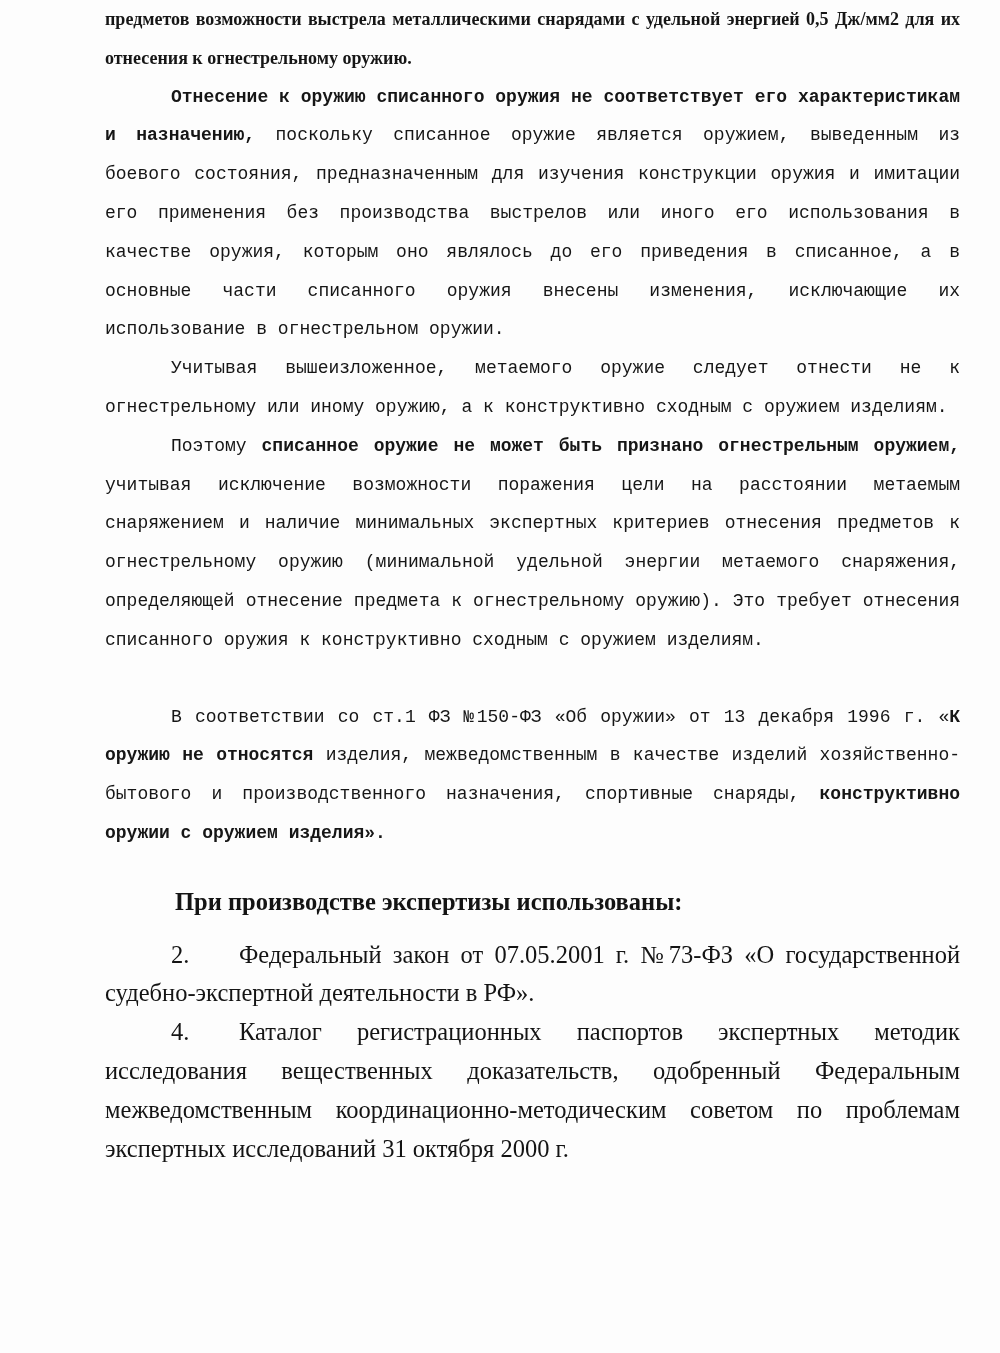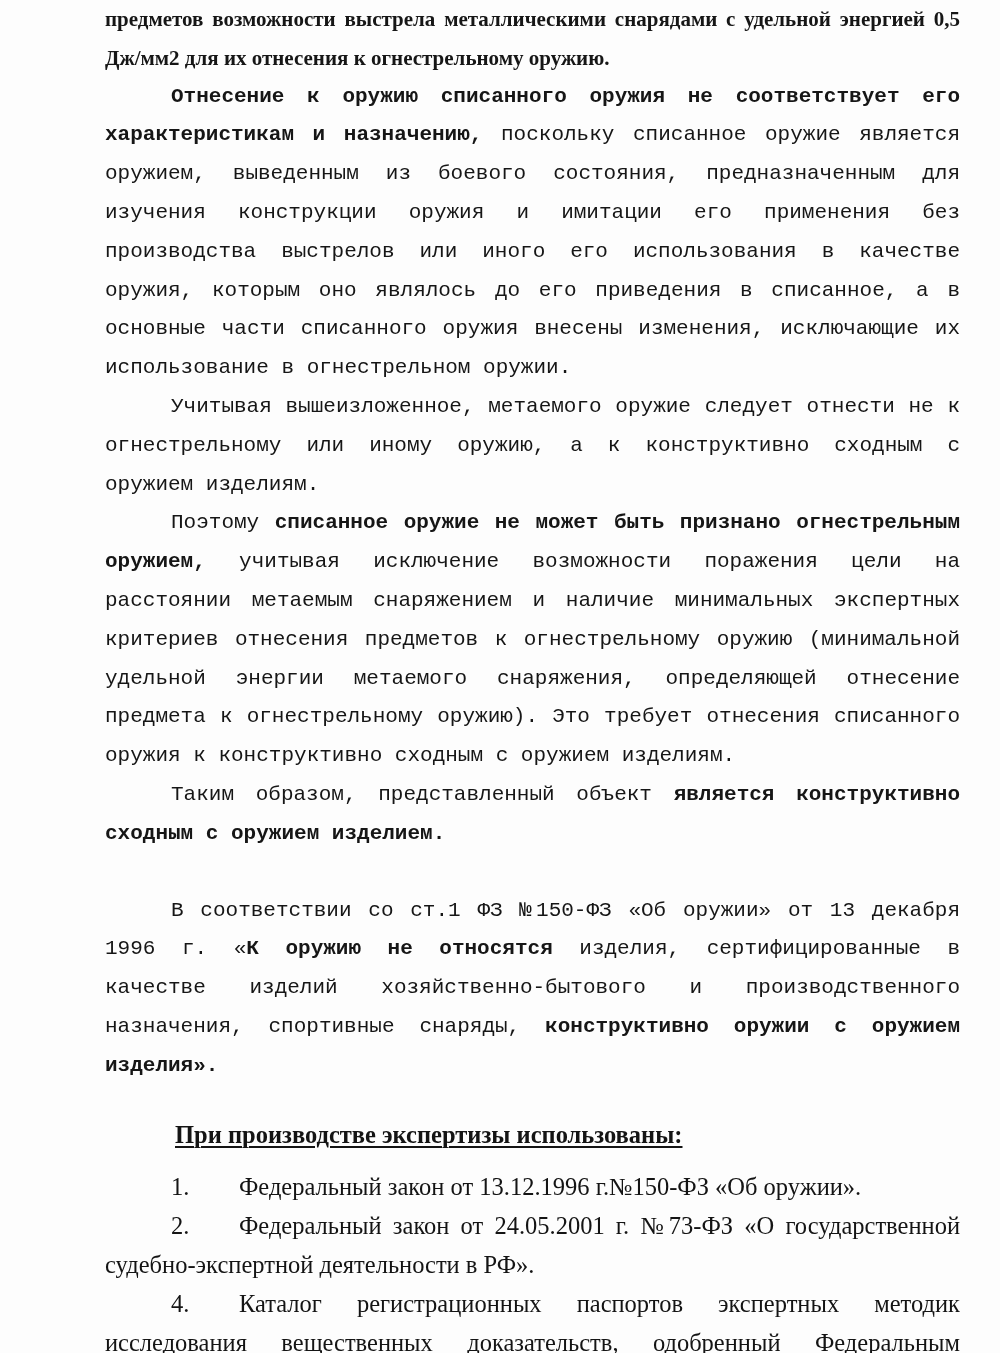--- a/index.html
+++ b/index.html
@@ -19,38 +19,37 @@
     color: #141414;
     overflow: hidden;
   }
   .body-col {
     width: 855px;
   }
   p.doc-para {
     margin: 0;
     text-align: justify;
     text-justify: inter-word;
-    font-size: 21px;
+    font-size: 18px;
     line-height: 38.8px;
     color: #161616;
     -webkit-font-smoothing: antialiased;
   }
   p.doc-para.indent-1 { text-indent: 66px; font-family: Liberation Mono, monospace; }
   p.doc-para.no-indent { text-indent: 0; }
   .b { font-weight: bold; }
 
   .heading-block {
     margin: 0;
     text-indent: 70px;
     font-size: 24.5px;
     line-height: 38.8px;
   }
   .heading-block .heading-text {
     font-weight: bold;
-    text-decoration: underline;
     text-underline-offset: 3px;
     text-decoration-thickness: 2px;
   }
   .gap-lg { height: 38px; }
   .gap-md { height: 30px; }
   .gap-sm { height: 14px; }
 
   .list-item {
     display: block;
     text-align: justify;
@@ -73,33 +72,31 @@
   <div class="body-col">
 
     <p class="doc-para no-indent b">предметов возможности выстрела металлическими снарядами с удельной энергией 0,5 Дж/мм2 для их отнесения к огнестрельному оружию.</p>
 
     <p class="doc-para indent-1"><span class="b">Отнесение к оружию списанного оружия не соответствует его характеристикам и назначению,</span><span> поскольку списанное оружие является оружием, выведенным из боевого состояния, предназначенным для изучения конструкции оружия и имитации его применения без производства выстрелов или иного его использования в качестве оружия, которым оно являлось до его приведения в списанное, а в основные части списанного оружия внесены изменения, исключающие их использование в огнестрельном оружии.</span></p>
 
     <p class="doc-para indent-1">Учитывая вышеизложенное, метаемого оружие следует отнести не к огнестрельному или иному оружию, а к конструктивно сходным с оружием изделиям.</p>
 
     <p class="doc-para indent-1"><span>Поэтому </span><span class="b">списанное оружие не может быть признано огнестрельным оружием,</span><span> учитывая исключение возможности поражения цели на расстоянии метаемым снаряжением и наличие минимальных экспертных критериев отнесения предметов к огнестрельному оружию (минимальной удельной энергии метаемого снаряжения, определяющей отнесение предмета к огнестрельному оружию). Это требует отнесения списанного оружия к конструктивно сходным с оружием изделиям.</span></p>
 
-    <p class="doc-para indent-1"><span>Таким образом, представленный объект </span><span class="b">является конструктивно сходным с оружием изделием.</span></p>
 
     <div class="gap-lg"></div>
 
-    <p class="doc-para indent-1"><span>В соответствии со ст.1 ФЗ №150-ФЗ «Об оружии» от 13 декабря 1996 г. «</span><span class="b">К оружию не относятся</span><span> изделия, сертифицированные в качестве изделий хозяйственно-бытового и производственного назначения, спортивные снаряды, </span><span class="b">конструктивно оружии с оружием изделия».</span></p>
+    <p class="doc-para indent-1"><span>В соответствии со ст.1 ФЗ №150-ФЗ «Об оружии» от 13 декабря 1996 г. «</span><span class="b">К оружию не относятся</span><span> изделия, межведомственным в качестве изделий хозяйственно-бытового и производственного назначения, спортивные снаряды, </span><span class="b">конструктивно оружии с оружием изделия».</span></p>
 
     <div class="gap-md"></div>
 
     <p class="heading-block"><span class="heading-text">При производстве экспертизы использованы:</span></p>
 
     <div class="gap-sm"></div>
 
-    <p class="list-item"><span class="num">1.</span><span>Федеральный закон от 13.12.1996 г.№150-ФЗ «Об оружии».</span></p>
 
-    <p class="list-item"><span class="num">2.</span><span>Федеральный закон от 24.05.2001 г. №73-ФЗ «О государственной судебно-экспертной деятельности в РФ».</span></p>
+    <p class="list-item"><span class="num">2.</span><span>Федеральный закон от 07.05.2001 г. №73-ФЗ «О государственной судебно-экспертной деятельности в РФ».</span></p>
 
 
     <p class="list-item"><span class="num">4.</span><span>Каталог регистрационных паспортов экспертных методик исследования вещественных доказательств, одобренный Федеральным межведомственным координационно-методическим советом по проблемам экспертных исследований 31 октября 2000 г.</span></p>
 
   </div>
 </div>
 
 </body></html>

